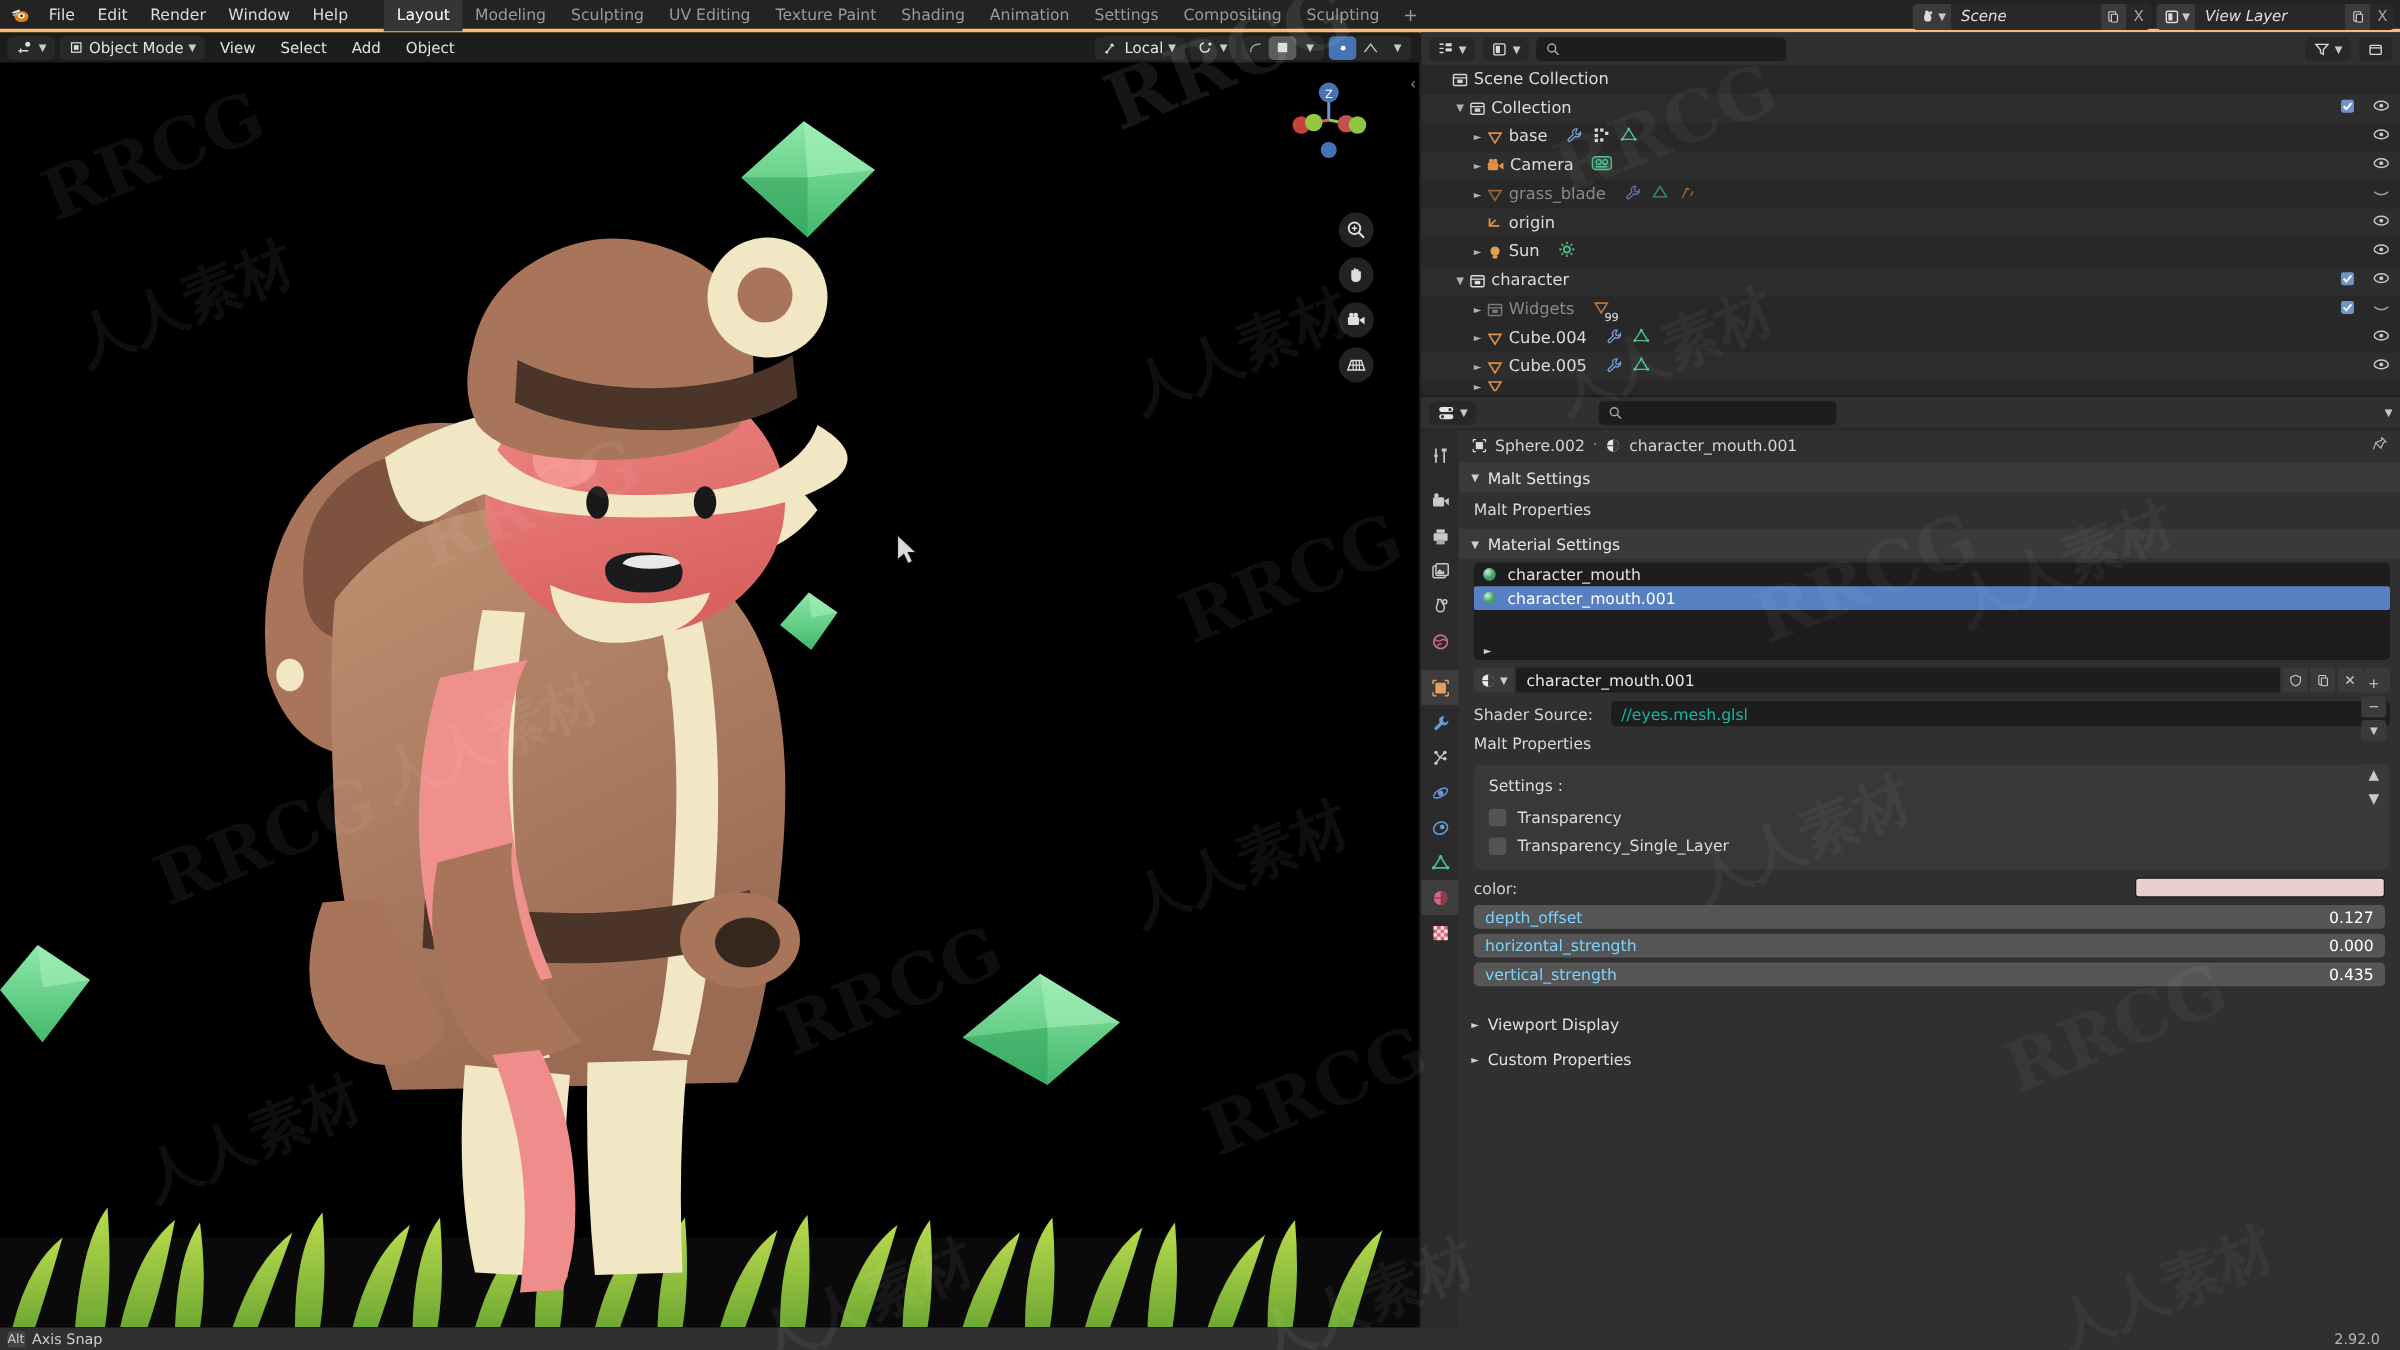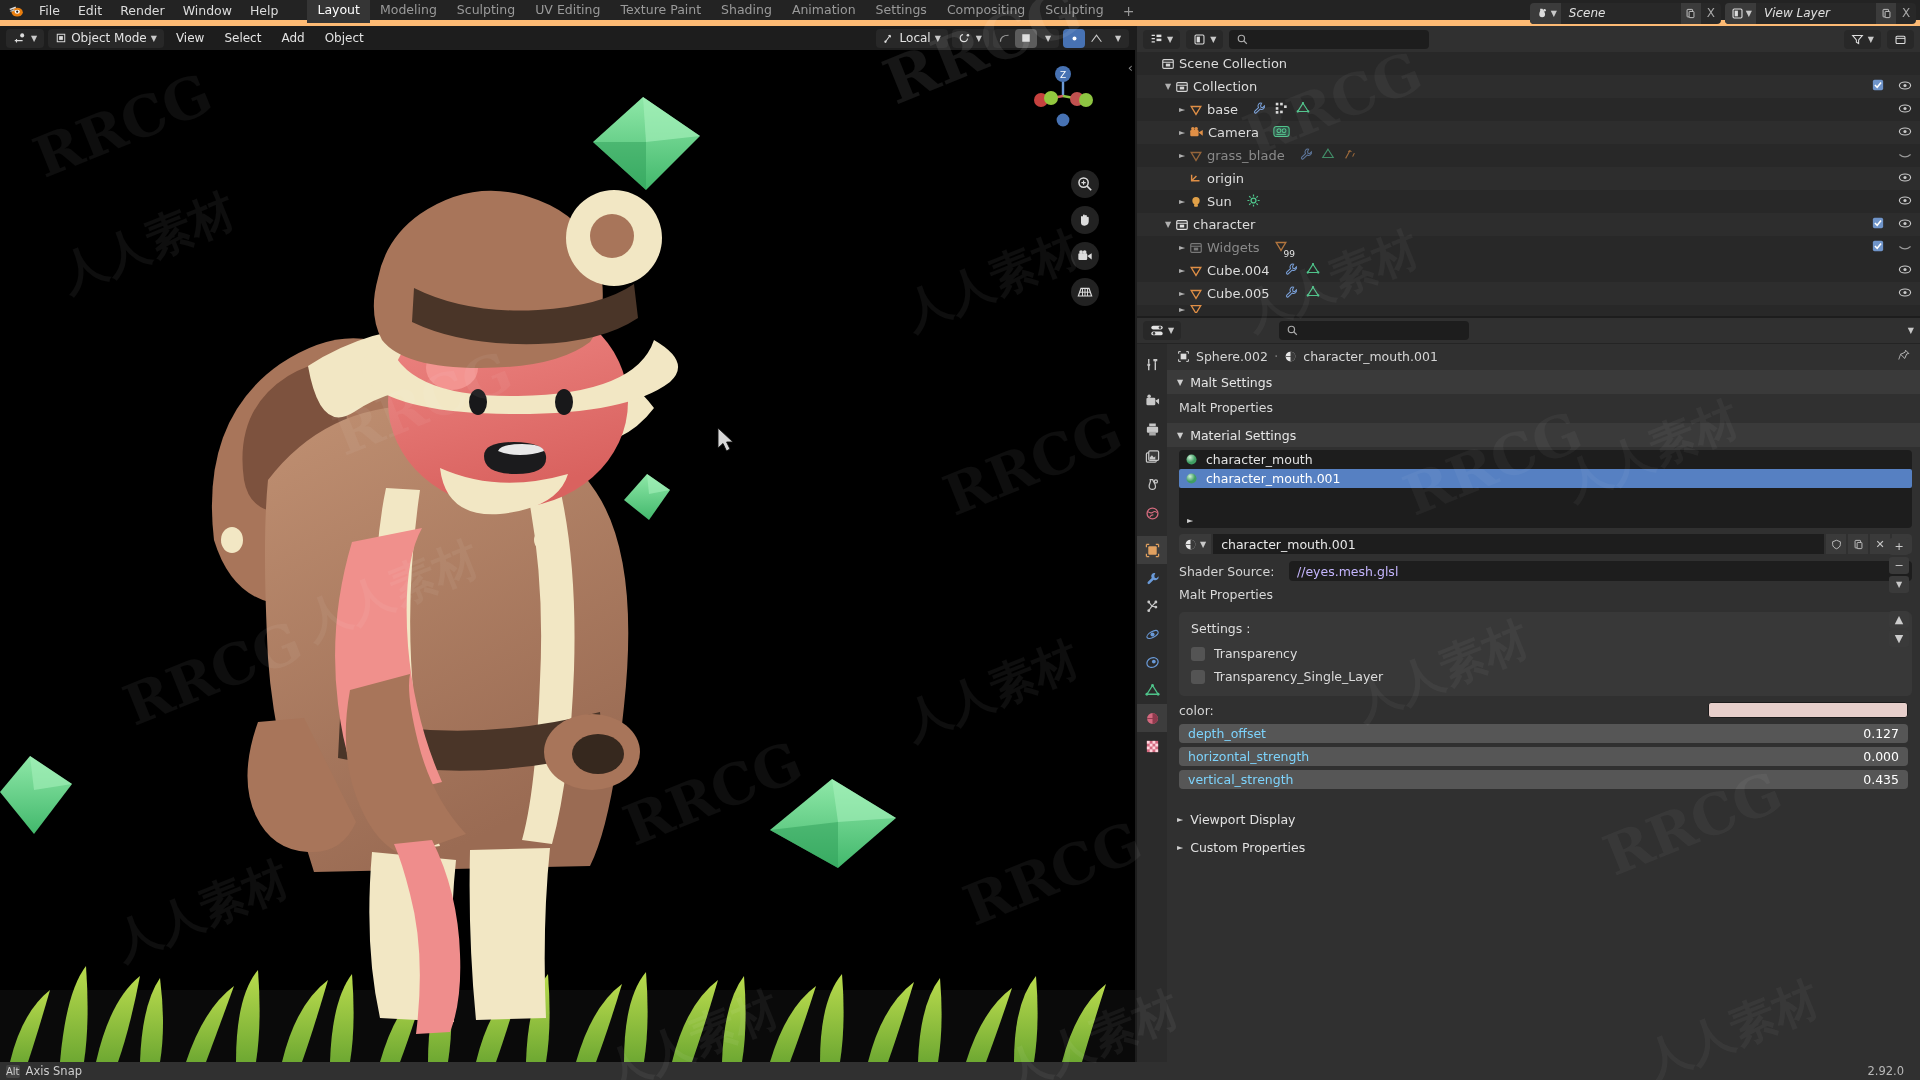--- a/index.html
+++ b/index.html
@@ -9,21 +9,21 @@
     font-family: "DejaVu Sans", sans-serif;
     overflow: hidden;
     -webkit-font-smoothing: antialiased;
   }
   #app { position: relative; width: 1920px; height: 1080px; }
 
   
   .topbar {
     position: absolute; left: 0; top: 0; width: 1920px; height: 26px;
     background: #232323; display: flex; align-items: center;
-    border-bottom: 6px solid #fdba74;
+    border-bottom: 3px solid #fdba74;
   }
   .bl-logo { width: 30px; display: flex; justify-content: center; align-items: center; }
   .bl-logo svg { display: block; }
   .menu-item {
     font-size: 12.5px; color: #dcdcdc; padding: 3px 9px; border-radius: 3px;
     white-space: nowrap; line-height: 15px;
   }
   .wstabs { display: flex; align-items: flex-end; height: 26px; margin-left: 20px; }
   .wstab {
     font-size: 12.5px; color: #9a9a9a; padding: 5px 10px 6px 10px;
@@ -202,21 +202,21 @@
     display: flex; align-items: center; justify-content: center;
     color: #c8c8c8; font-size: 11px;
   }
 
   .kvrow {
     display: flex; align-items: center; margin: 7px 8px 0 12px; gap: 10px;
   }
   .kvrow .k { font-size: 12.5px; color: #d4d4d4; min-width: 100px; }
   .kvrow .v {
     flex: 1; height: 20px; background: #1d1d1d; border-radius: 4px;
-    font-size: 12.5px; color: #c4b5fd; display: flex; align-items: center;
+    font-size: 12.5px; color: #14b8a6; display: flex; align-items: center;
     padding: 0 8px;
   }
 
   .subpanel { margin: 4px 8px 0 12px; background: #383838; border-radius: 5px; padding: 6px 0 8px 0; }
   .sub-title { font-size: 12.5px; color: #dedede; padding: 3px 12px 6px 12px; }
   .chkrow { display: flex; align-items: center; gap: 9px; padding: 4px 12px; }
   .chk {
     width: 14px; height: 14px; background: #545454; border-radius: 3px;
   }
   .chkrow span { font-size: 12.5px; color: #dcdcdc; }

